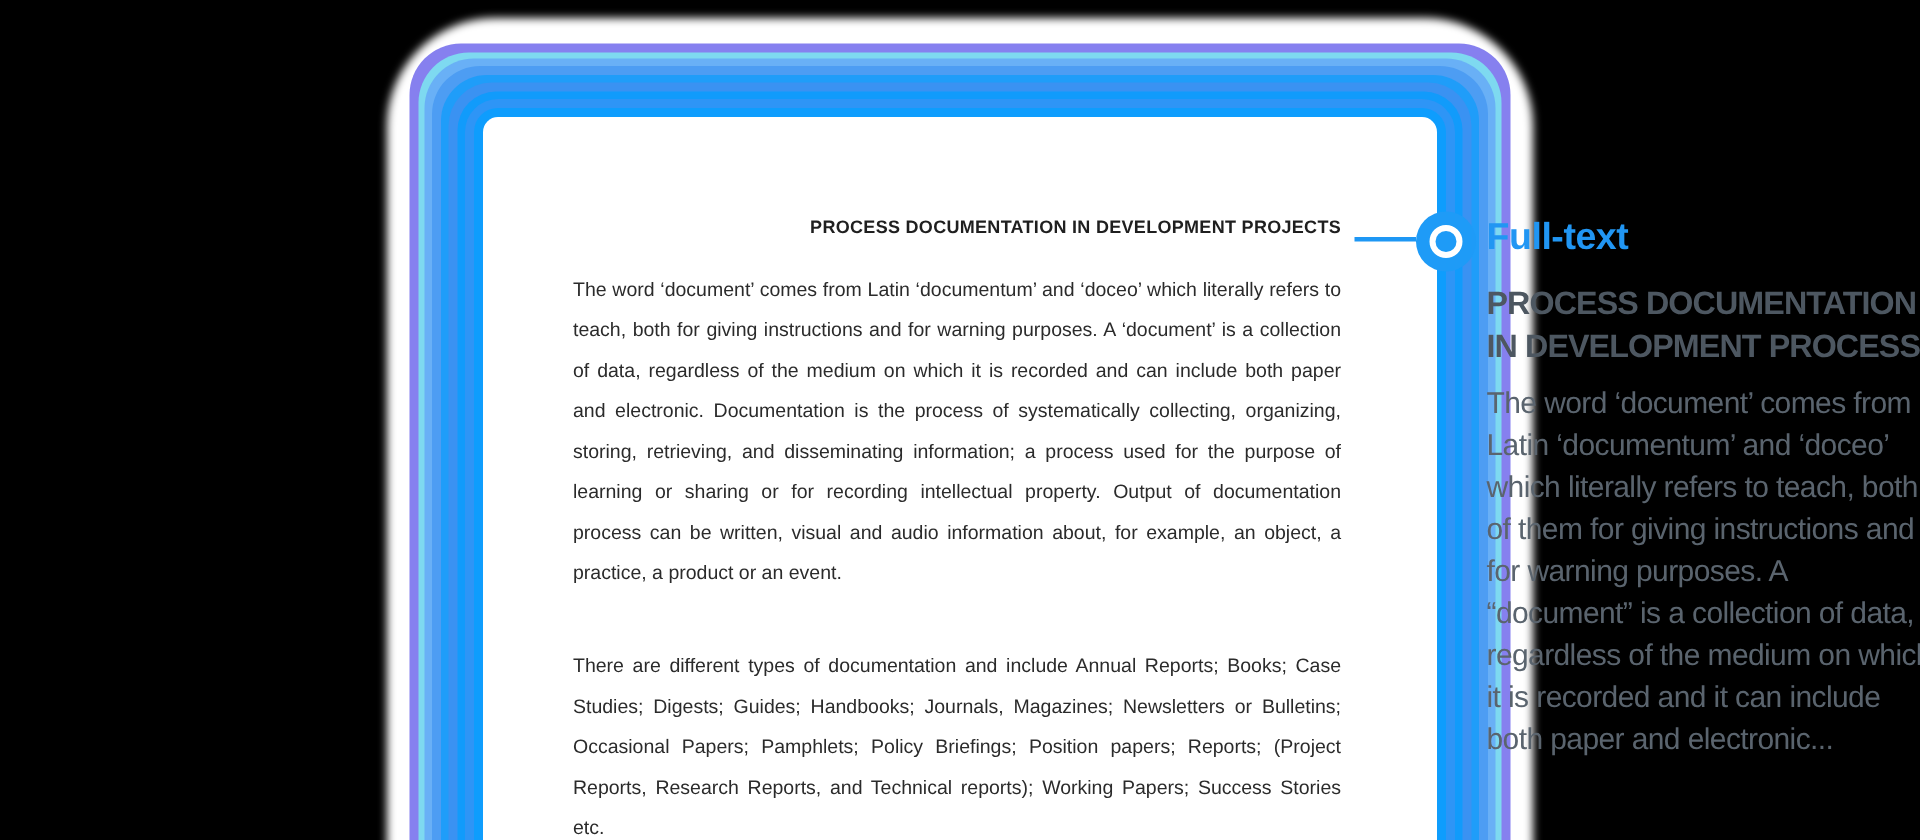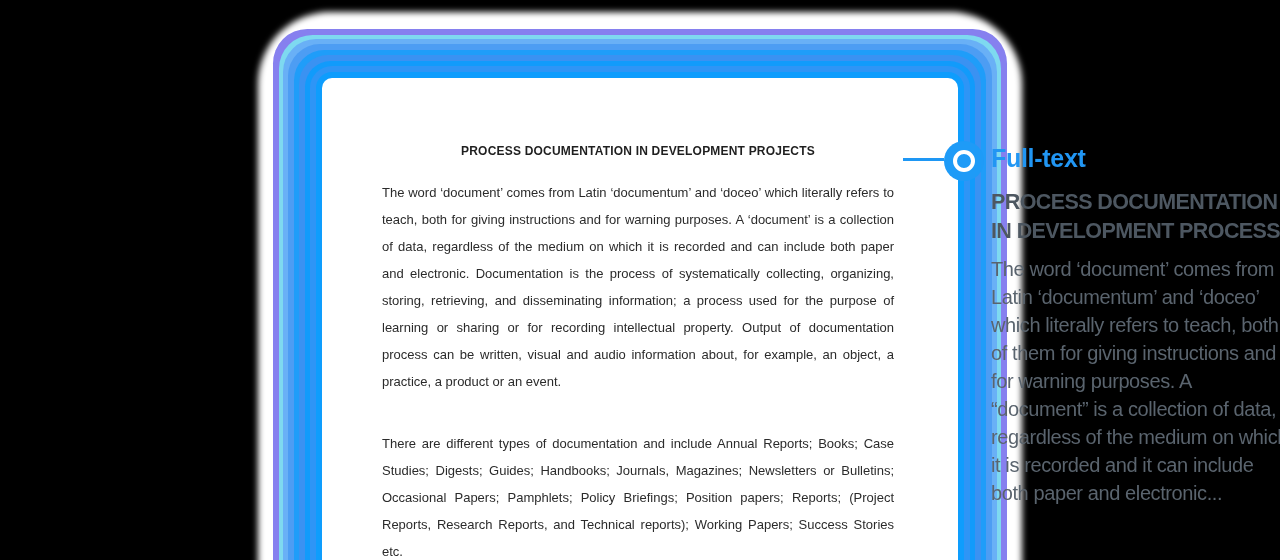--- a/index.html
+++ b/index.html
@@ -46,21 +46,21 @@
       0 0 0 28px #1F9DF9,
       0 0 0 34px #4D9DF3,
       0 0 0 39px #69B0F6,
       0 0 0 43px #7ED9F0,
       0 0 0 49px #8680EF;
   }
   .page-inner {
     padding: 66px 64px 0 60px;
   }
   .doc-title {
-    text-align: center;
+    text-align: right;
     font-size: 12px;
     font-weight: bold;
     color: #1f1f1f;
     letter-spacing: 0.2px;
     margin: 0 0 21px 0;
   }
   .doc-para {
     width: 512px;
     font-size: 13px;
     line-height: 27px;

